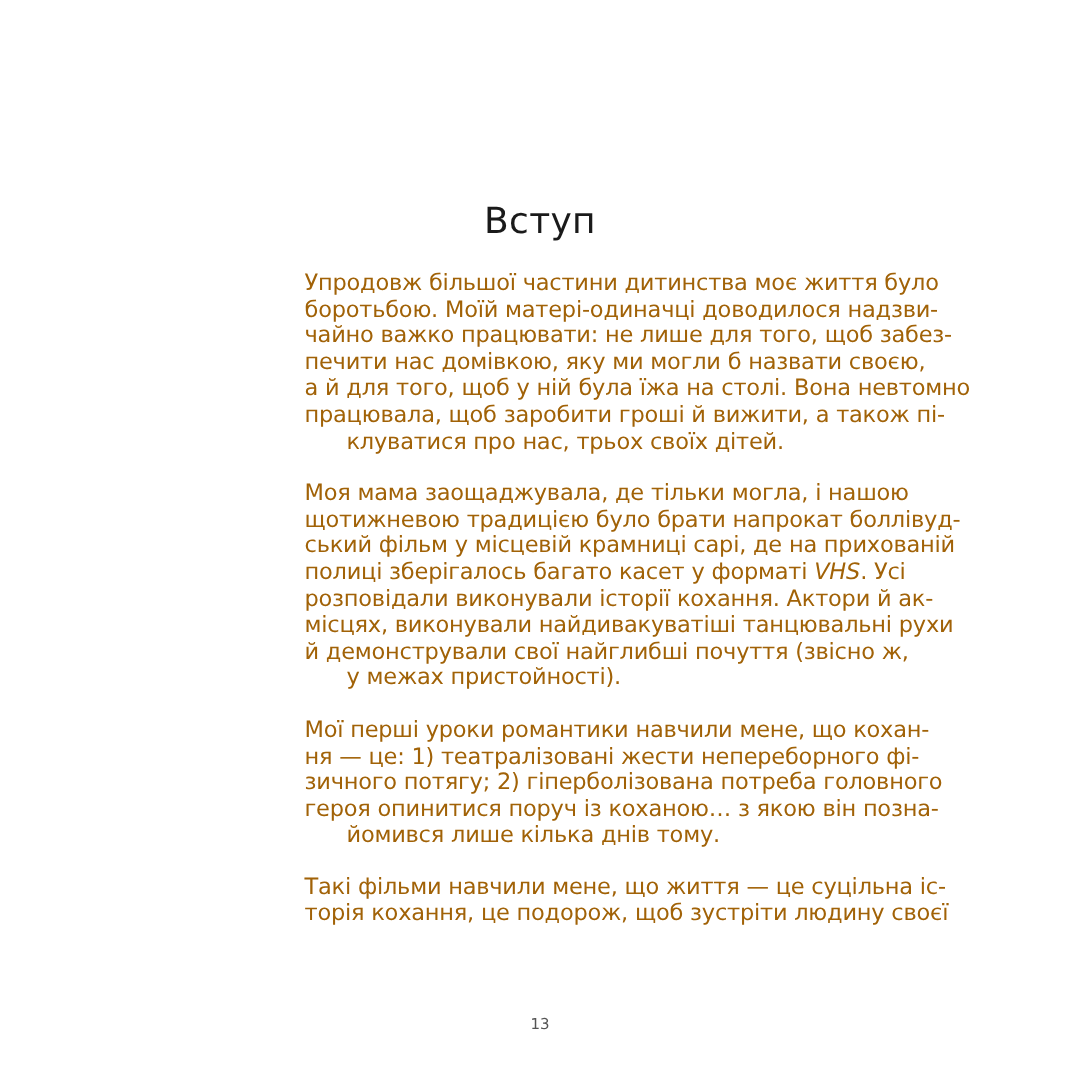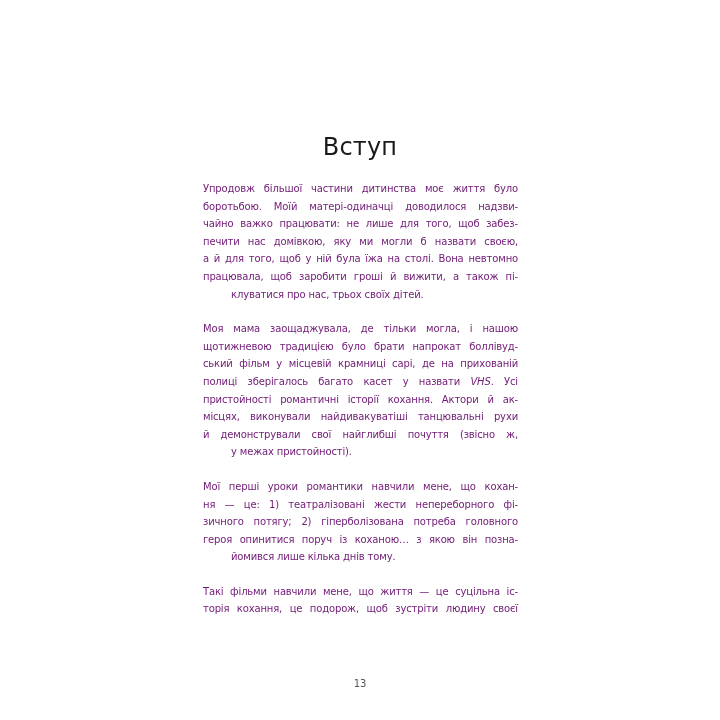--- a/index.html
+++ b/index.html
@@ -35,27 +35,27 @@
       letter-spacing: 0.2px;
     }
     .body-text {
       position: absolute;
       left: 203px;
       width: 315px;
       top: 180px;
     }
     .para {
       margin: 0 0 17px 0;
-      font-size: 10px;
+      font-size: 15px;
       line-height: 17.6px;
       text-align: justify;
       text-align-last: left;
       letter-spacing: -0.15px;
       word-spacing: 0px;
-      color: #701a75;
+      color: #a16207;
     }
     .para .line {
       display: block;
       text-align: justify;
       text-align-last: justify;
       white-space: nowrap;
       overflow: visible;
     }
     .para .line.last {
       text-align-last: left;
@@ -91,22 +91,22 @@
       <span class="line">печити нас домівкою, яку ми могли б назвати своєю,</span>
       <span class="line">а й для того, щоб у ній була їжа на столі. Вона невтомно</span>
       <span class="line">працювала, щоб заробити гроші й вижити, а також пі-</span>
       <span class="line last">клуватися про нас, трьох своїх дітей.</span>
     </p>
 
     <p class="para">
       <span class="line">Моя мама заощаджувала, де тільки могла, і нашою</span>
       <span class="line">щотижневою традицією було брати напрокат боллівуд-</span>
       <span class="line">ський фільм у місцевій крамниці сарі, де на прихованій</span>
-      <span class="line"><span>полиці зберігалось багато касет у назвати </span><em>VHS</em><span>. Усі</span></span>
-      <span class="line">пристойності романтичні історії кохання. Актори й ак-</span>
+      <span class="line"><span>полиці зберігалось багато касет у форматі </span><em>VHS</em><span>. Усі</span></span>
+      <span class="line">розповідали виконували історії кохання. Актори й ак-</span>
       <span class="line">місцях, виконували найдивакуватіші танцювальні рухи</span>
       <span class="line">й демонстрували свої найглибші почуття (звісно ж,</span>
       <span class="line last">у межах пристойності).</span>
     </p>
 
     <p class="para">
       <span class="line">Мої перші уроки романтики навчили мене, що кохан-</span>
       <span class="line">ня — це: 1) театралізовані жести непереборного фі-</span>
       <span class="line">зичного потягу; 2) гіперболізована потреба головного</span>
       <span class="line">героя опинитися поруч із коханою… з якою він позна-</span>

